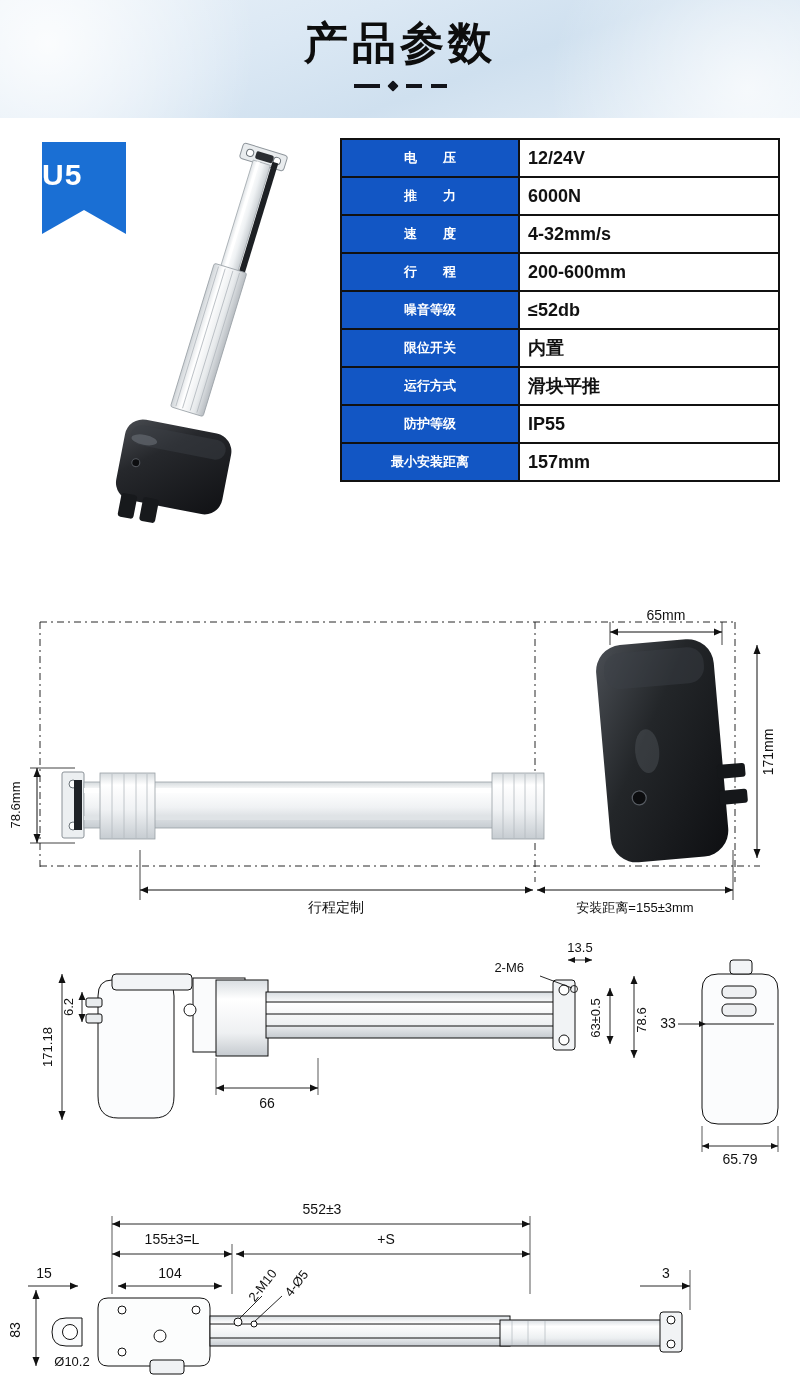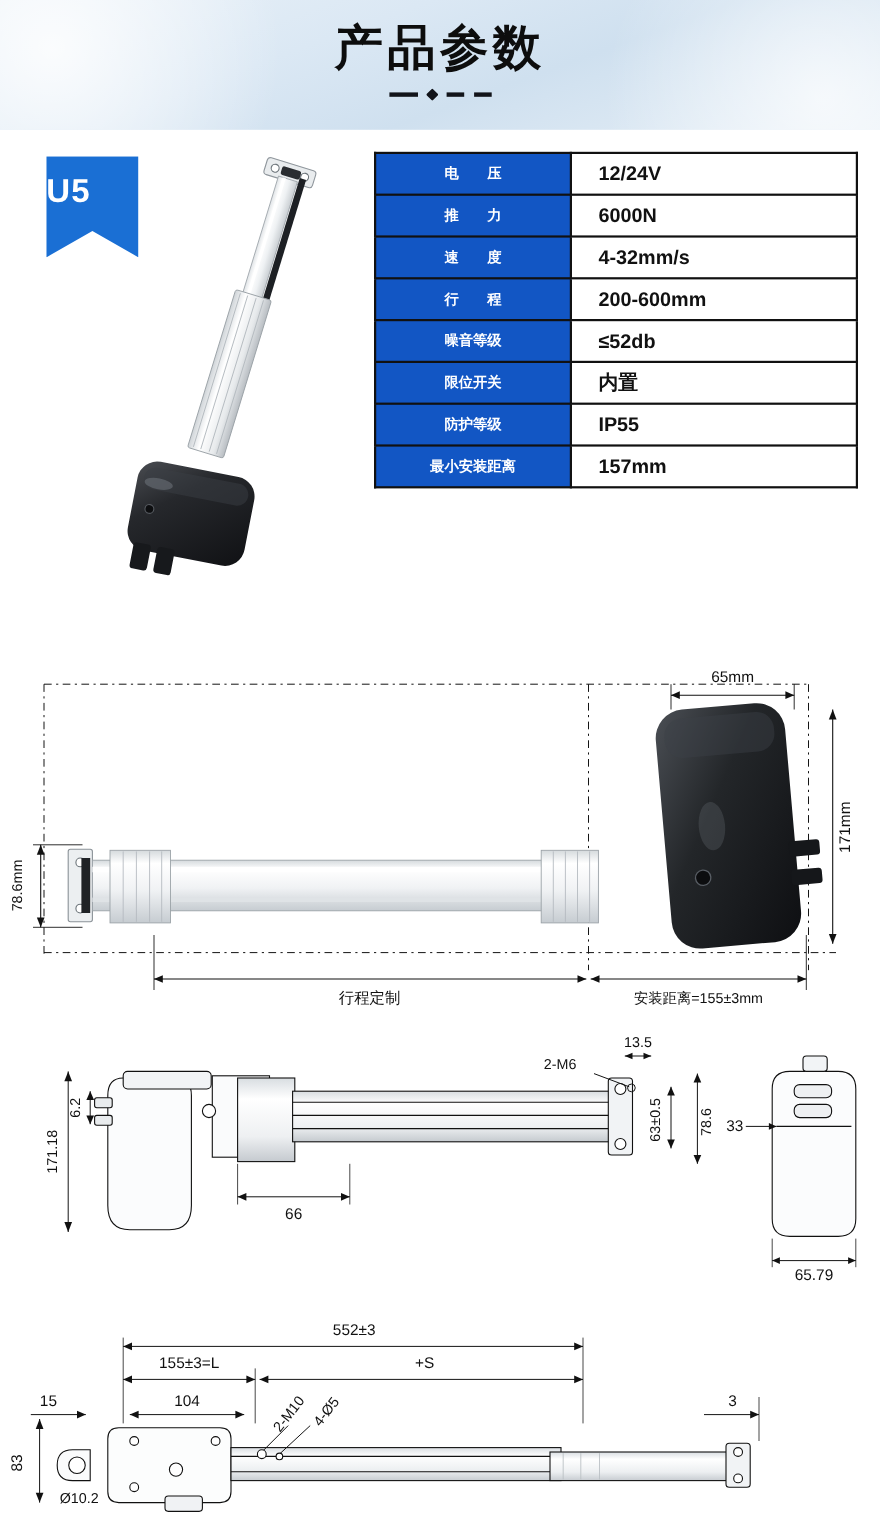--- a/index.html
+++ b/index.html
@@ -67,21 +67,21 @@
     width: 440px;
     border-collapse: collapse;
   }
   .spec-table td { border: 2px solid #111; height: 38px; padding: 0; }
   .spec-table td.k {
     width: 178px; background: #1256c4; color: #fff;
     font-size: 13px; font-weight: bold;
     text-align: center; letter-spacing: 0px;
   }
   .spec-table td.v {
-    padding-left: 24px; font-size: 18px; font-weight: bold; color:#111;
+    padding-left: 8px; font-size: 18px; font-weight: bold; color:#111;
   }
 
   
   .draw { position:absolute; left:0; width:800px; }
   .d1 { top: 600px; height: 330px; }
   .d2 { top: 940px; height: 230px; }
   .d3 { top: 1170px; height: 214px; }
 
   svg { display:block; }
   text { font-family: "Liberation Sans", sans-serif; fill:#111; }
@@ -179,20 +179,24 @@
         </tr>
         <tr>
           <td class="k">噪音等级</td>
           <td class="v">≤52db</td>
         </tr>
         <tr>
           <td class="k">限位开关</td>
           <td class="v">内置</td>
         </tr>
         <tr>
+          <td class="k">运行方式</td>
+          <td class="v">滑块平推</td>
+        </tr>
+        <tr>
           <td class="k">防护等级</td>
           <td class="v">IP55</td>
         </tr>
         <tr>
           <td class="k">最小安装距离</td>
           <td class="v">157mm</td>
         </tr>
       </tbody>
     </table>
   </div>

